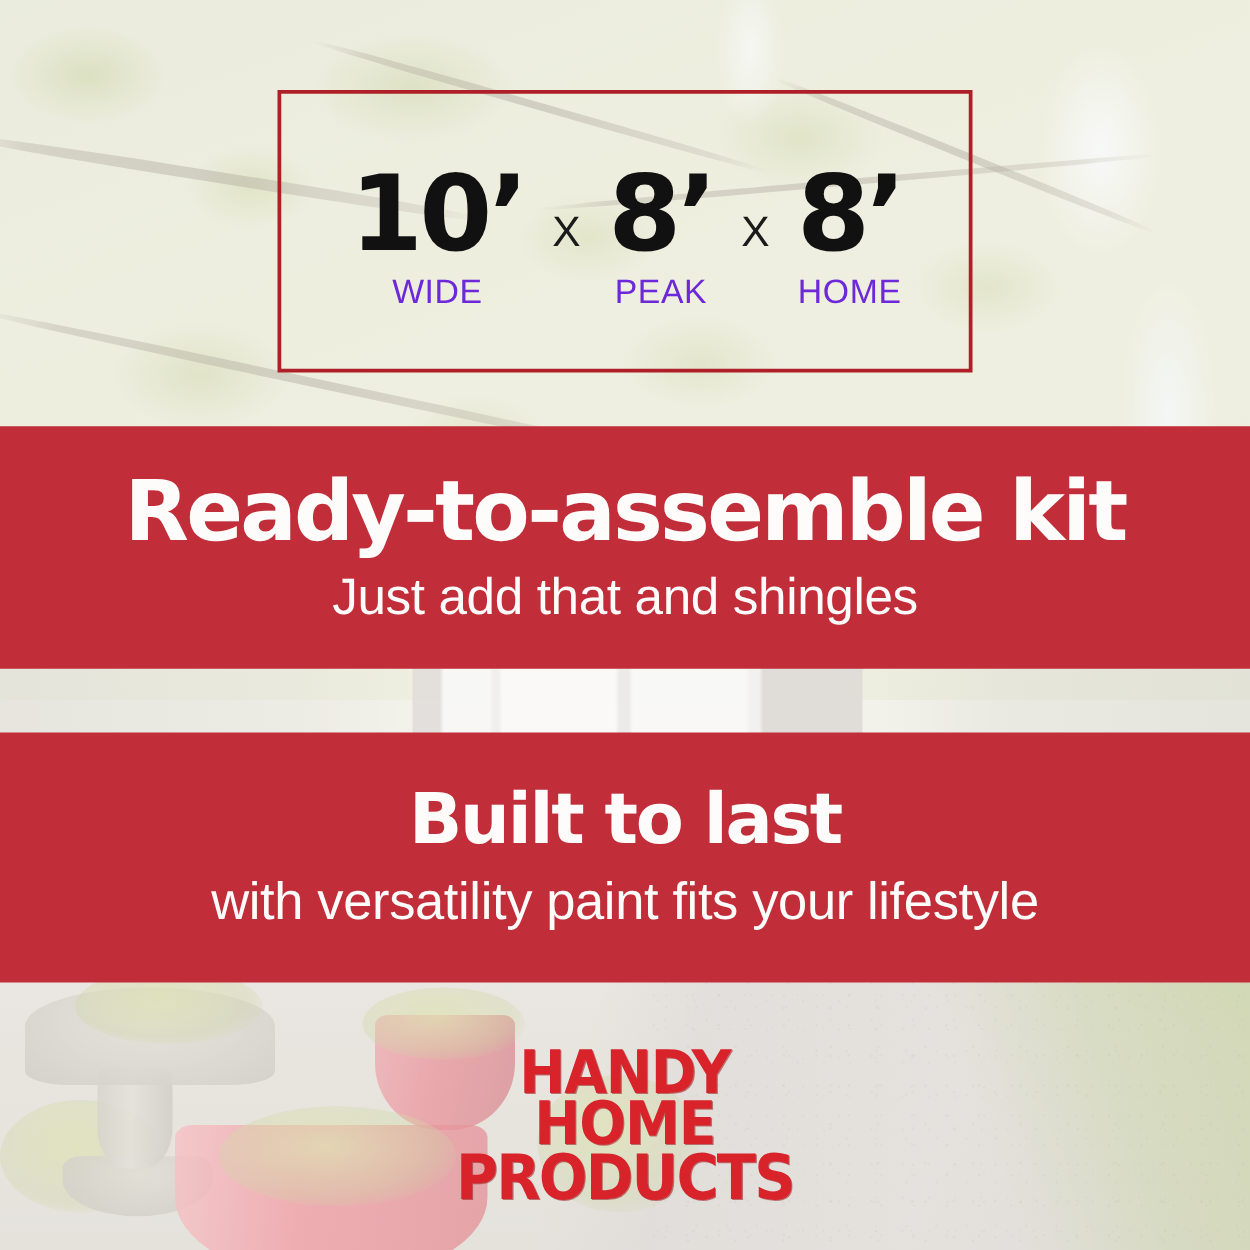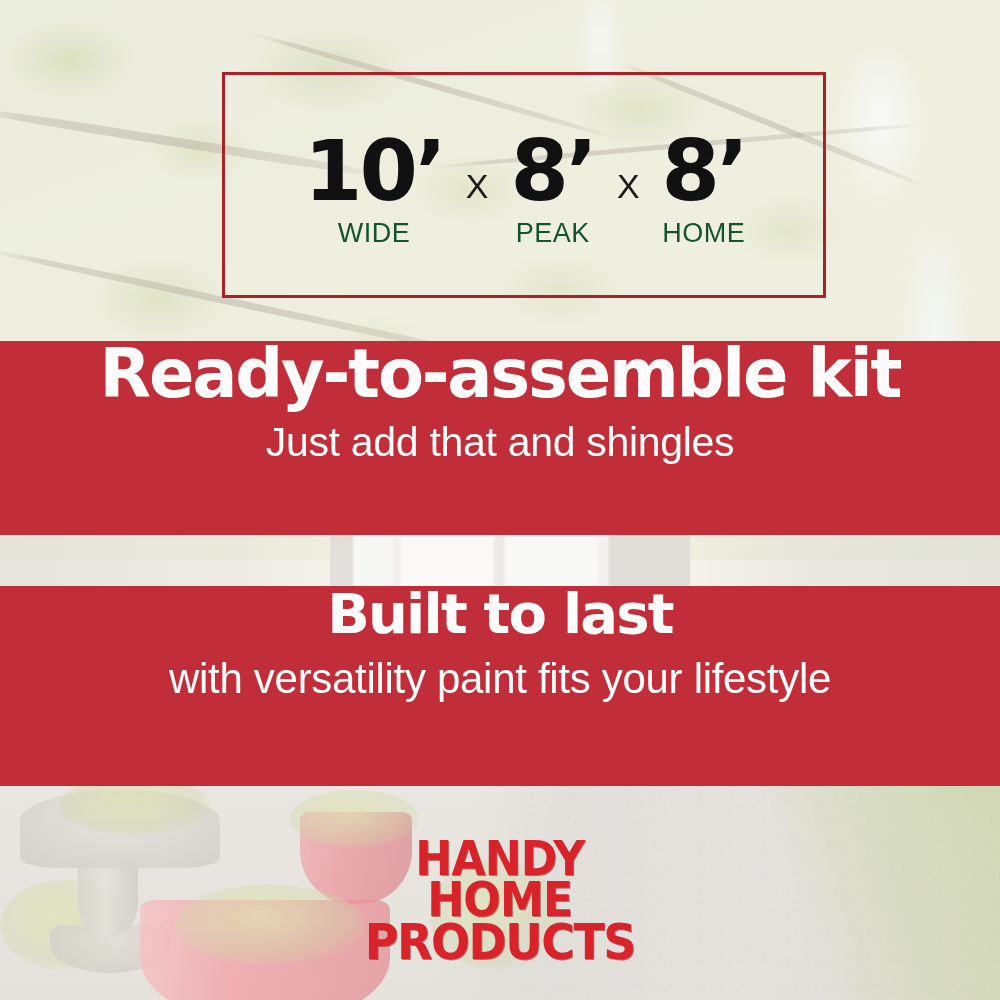--- a/index.html
+++ b/index.html
@@ -178,21 +178,21 @@
     position: absolute;
     inset: 0;
     background: rgba(255,255,255,.46);
     pointer-events: none;
   }
 
   
   .dim-box {
     position: absolute;
     left: 222px; top: 72px;
-    width: 604px; height: 226px;
+    width: 556px; height: 226px;
     border: 3px solid #ae1f27;
     box-sizing: border-box;
   }
   .dim-row {
     position: absolute;
     left: 0; right: 0; top: 58px;
     display: flex;
     align-items: flex-start;
     justify-content: center;
   }
@@ -207,21 +207,21 @@
     font-size: 84px;
     line-height: .92;
     letter-spacing: -3px;
     color: #111111;
   }
   .dim-label {
     font-family: "Liberation Sans", sans-serif;
     font-weight: 400;
     font-size: 27px;
     letter-spacing: .5px;
-    color: #14532d;
+    color: #6d28d9;
     margin-top: 8px;
   }
   .dim-x {
     font-family: "Liberation Sans", sans-serif;
     font-weight: 400;
     font-size: 34px;
     color: #1a1a1a;
     margin: 34px 22px 0 22px;
   }
   .dim-g-wide { margin-left: 2px; }
@@ -229,20 +229,21 @@
   .dim-g-peak { }
 
   
   .banner {
     position: absolute;
     left: 0;
     width: 1000px;
     display: flex;
     flex-direction: column;
     align-items: center;
+    justify-content: center;
     color: #ffffff;
   }
   .banner-1 { top: 341px; height: 194px; background: #c12e3a; }
   .banner-2 { top: 586px; height: 200px; background: #c12e3a; }
 
   .banner-title {
     font-family: "DejaVu Sans", sans-serif;
     font-weight: 700;
     font-size: 67px;
     line-height: 1.0;

